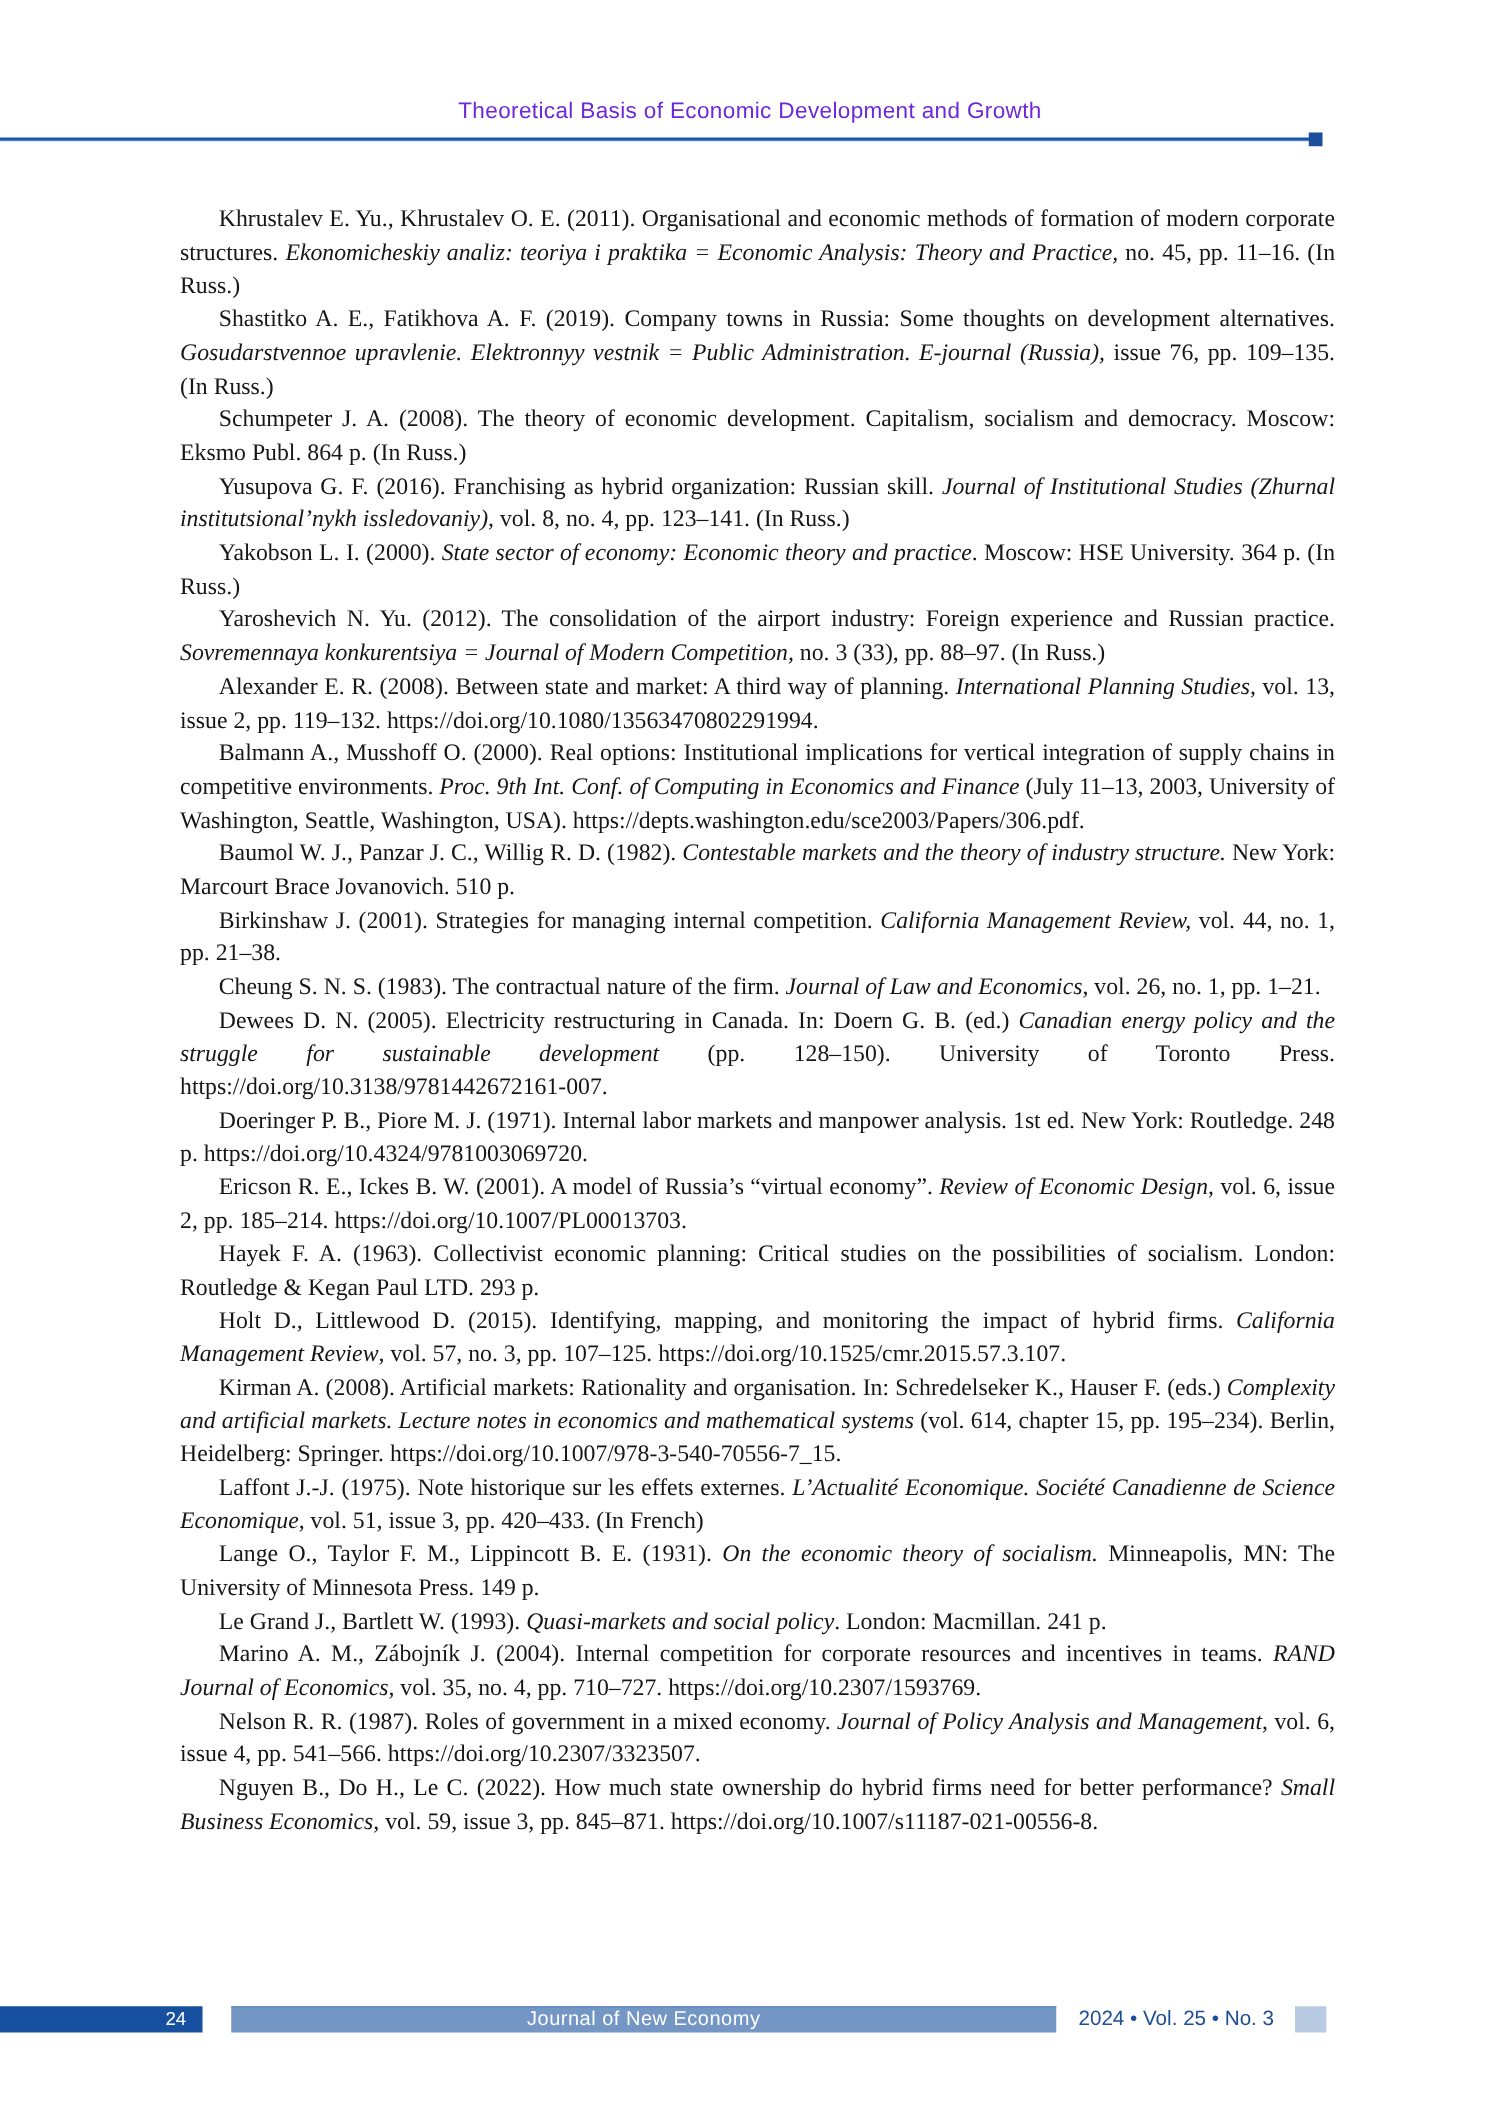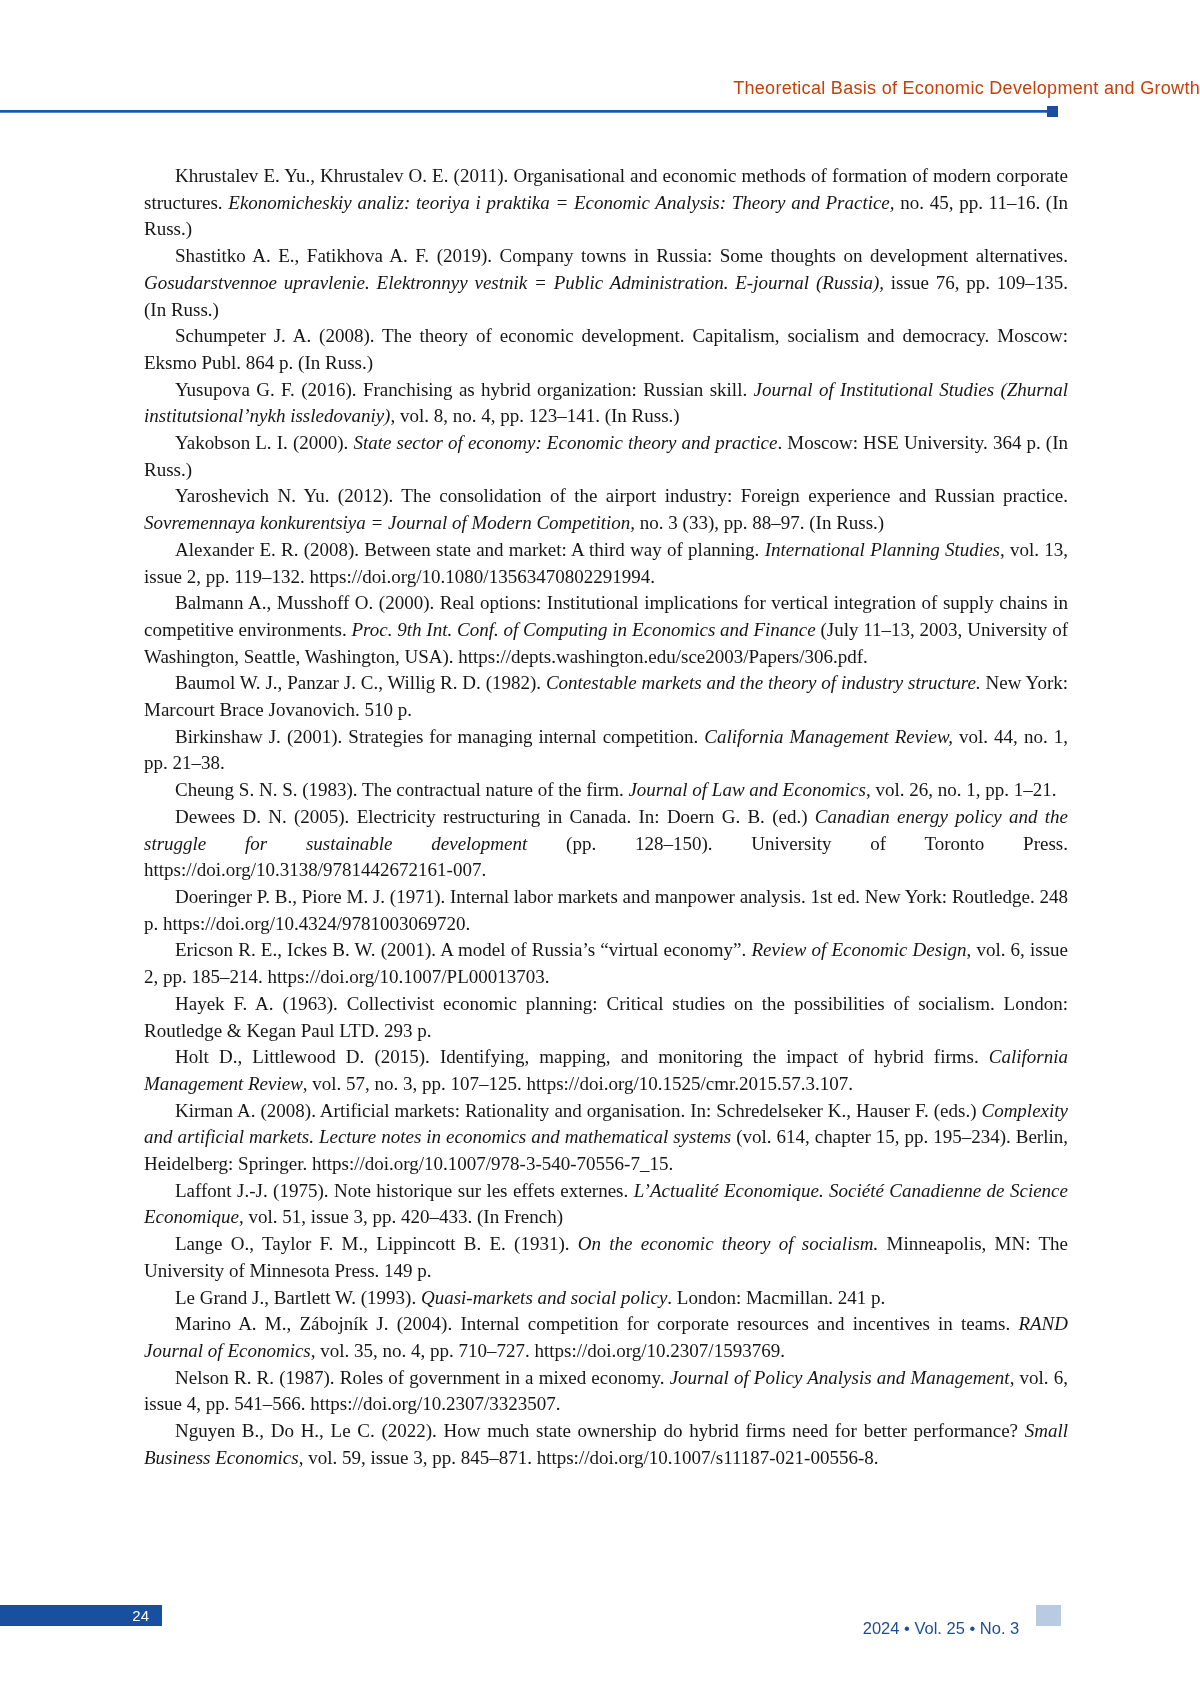--- a/index.html
+++ b/index.html
@@ -11,25 +11,25 @@
     overflow: hidden;
     font-family: "Liberation Serif", serif;
   }
 
   
   .running-title {
     position: absolute;
     top: 78px;
     left: 0;
     width: 1200px;
-    text-align: right;
+    text-align: center;
     font-family: "Liberation Sans", sans-serif;
     font-size: 18px;
     letter-spacing: 0.3px;
-    color: #c2410c;
+    color: #6d28d9;
   }
   .header-rule {
     position: absolute;
     top: 110px;
     left: 0;
     width: 1053px;
     height: 3px;
     background: linear-gradient(to bottom, #1b57a8 0%, #1b57a8 55%, #7ea3d2 100%);
   }
   .rule-end-square {
@@ -92,21 +92,21 @@
     box-sizing: border-box;
     color: #ffffff;
     font-size: 16px;
     line-height: 20px;
     letter-spacing: 0.4px;
     text-align: center;
   }
   .issue-info {
     position: absolute;
     left: 846px;
-    top: 13px;
+    top: 0;
     width: 190px;
     height: 21px;
     color: #1d4d94;
     font-size: 16.5px;
     line-height: 21px;
     text-align: center;
     white-space: nowrap;
   }
   .footer-square {
     position: absolute;
@@ -151,17 +151,20 @@
       <p class="ref"><span>Le Grand J., Bartlett W. (1993). </span><em>Quasi-markets and social policy</em><span>. London: Macmillan. 241 p.</span></p>
       <p class="ref"><span>Marino A. M., Zábojník J. (2004). Internal competition for corporate resources and incentives in teams. </span><em>RAND Journal of Economics</em><span>, vol. 35, no. 4, pp. 710–727. https://doi.org/10.2307/1593769.</span></p>
       <p class="ref"><span>Nelson R. R. (1987). Roles of government in a mixed economy. </span><em>Journal of Policy Analysis and Management</em><span>, vol. 6, issue 4, pp. 541–566. https://doi.org/10.2307/3323507.</span></p>
       <p class="ref"><span>Nguyen B., Do H., Le C. (2022). How much state ownership do hybrid firms need for better performance? </span><em>Small Business Economics</em><span>, vol. 59, issue 3, pp. 845–871. https://doi.org/10.1007/s11187-021-00556-8.</span></p>
     </main>
 
   <footer class="page-footer">
     <div class="pg-bar">
       <span>24</span>
     </div>
+    <div class="journal-bar">
+      <span>Journal of New Economy</span>
+    </div>
     <div class="issue-info">2024 • Vol. 25 • No. 3</div>
     <div class="footer-square"></div>
   </footer>
 
 </div>
 
 </body></html>

